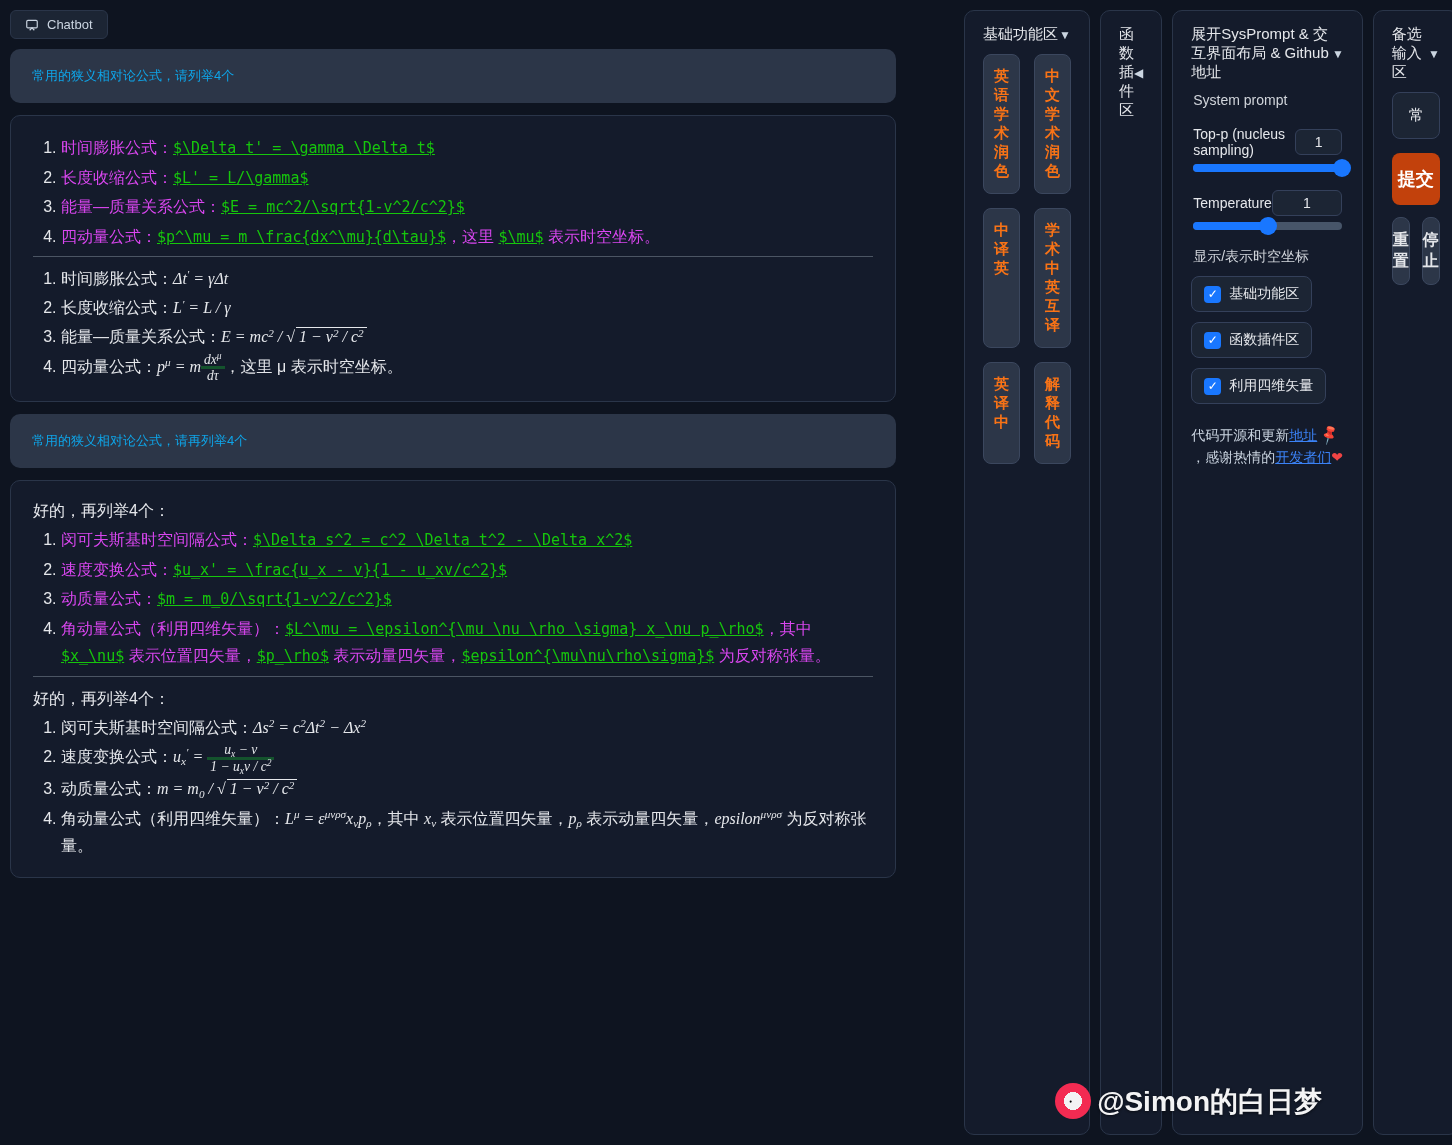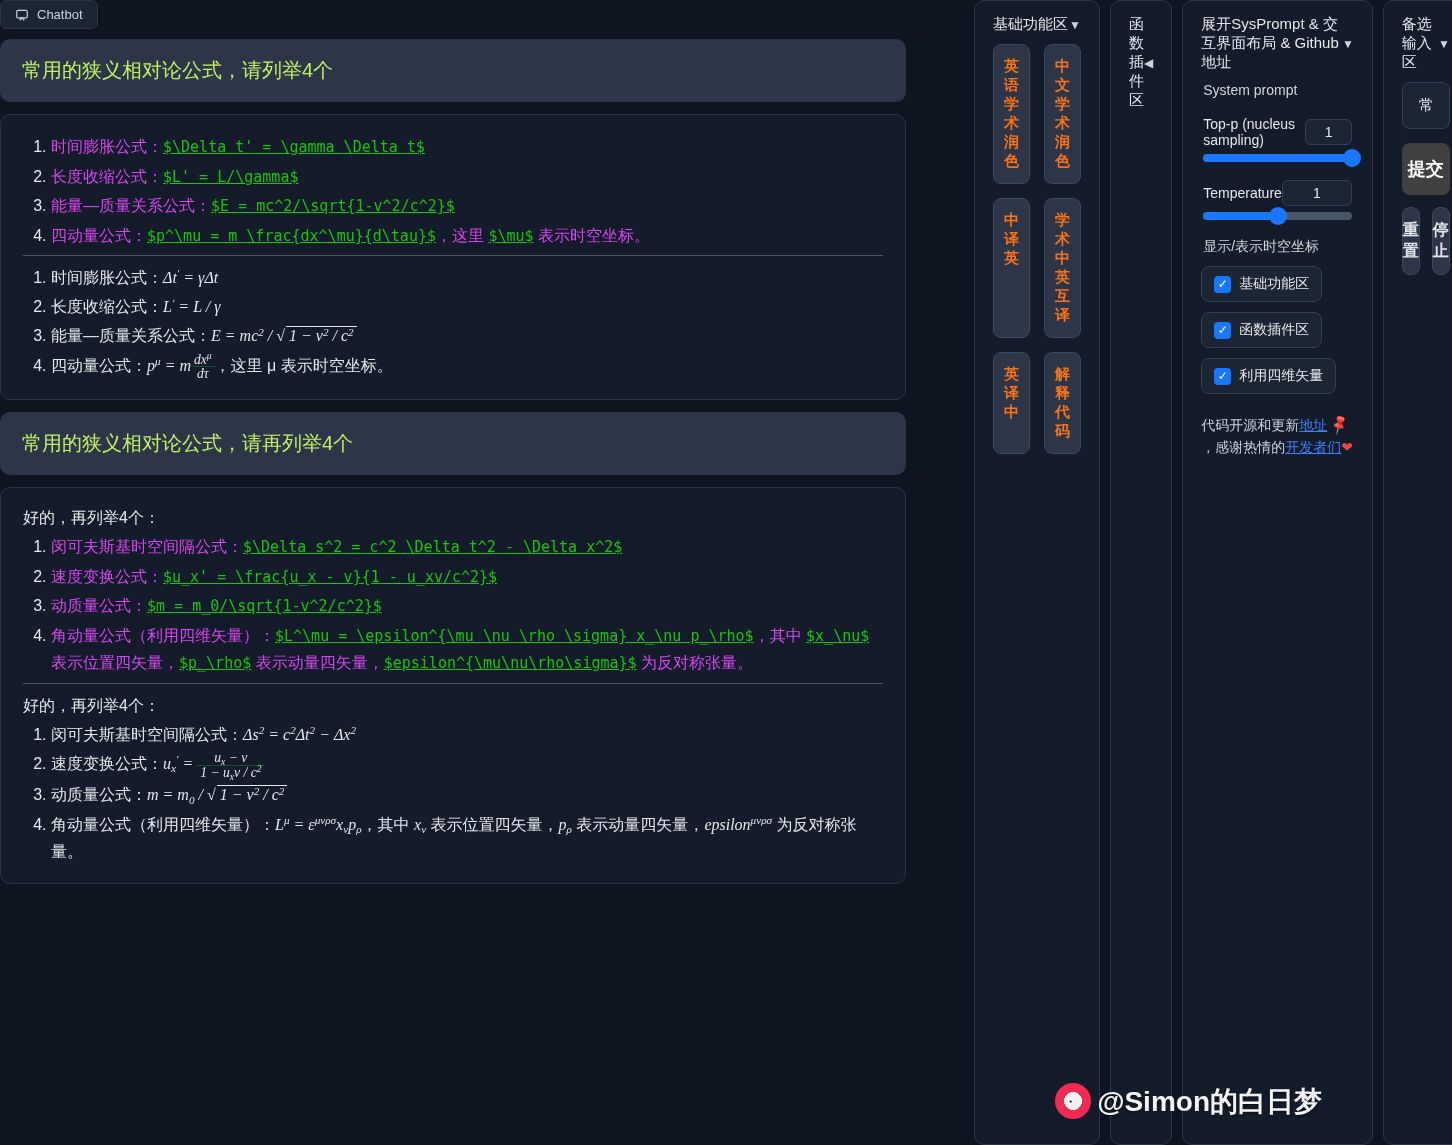--- a/index.html
+++ b/index.html
@@ -5,56 +5,56 @@
   * { box-sizing: border-box; margin: 0; padding: 0; }
   body {
     background: #0e1420;
     color: #e5e7eb;
     font-family: -apple-system, Segoe UI, Helvetica, Arial, sans-serif;
     font-size: 14px;
     width: 1452px;
     height: 1145px;
     overflow: hidden;
   }
-  .app { display: flex; height: 100%; gap: 24px; }
+  .app { display: flex; height: 100%; padding: 10px; gap: 24px; }
   .left { flex: 1; display: flex; flex-direction: column; gap: 10px; }
   .right { width: 478px; display: flex; flex-direction: row; gap: 10px; margin-left: 44px; }
 
   
   .tab-row { display: flex; }
   .tab {
     background: #1c2534; border: 1px solid #2a3549; border-radius: 6px;
     padding: 6px 14px; display: flex; align-items: center; gap: 8px;
     color: #cbd5e1; font-size: 13px;
   }
   .tab-icon { width:14px; height:14px; }
 
   
   .chat { flex:1; display:flex; flex-direction:column; gap:12px; overflow:hidden; }
   .user-bubble {
     background: #2c3648; border-radius: 10px; padding: 18px 22px;
-    color: #bef264; font-size: 20px;
+    color: #0ea5e9; font-size: 13px;
   }
   .bot-bubble {
     background: #141b2b; border: 1px solid #2a3549; border-radius: 10px;
     padding: 16px 22px; color: #e5e7eb; font-size: 16px; line-height: 1.7;
   }
   .ol { list-style: decimal; padding-left: 28px; }
   .ol li { margin: 2px 0; }
   .latex-raw { color: #16c60c; font-family: SFMono-Regular, Consolas, monospace; font-size: 15px; text-decoration: underline; }
   .prefix { color: #d946ef; }
   .plain { color: #e5e7eb; }
   hr.sep { border: none; border-top: 1px solid #4b5563; margin: 6px 0 8px; }
   .math { font-style: italic; font-family: 'Times New Roman', serif; }
   .sup { position: relative; top: -0.5em; font-size: 0.7em; font-style: italic; }
   .sub { position: relative; top: 0.3em; font-size: 0.7em; font-style: italic; }
   .sqrt { border-top: 1px solid #e5e7eb; padding: 0 3px; margin-left: 1px;}
   .sqrt-wrap::before { content:"√"; font-style: normal;}
   .frac { display:inline-flex; flex-direction:column; vertical-align: middle; font-size:0.85em; line-height:1;}
-  .frac .num { border-bottom:1px solid #14532d; padding:0 3px; text-align:center;}
+  .frac .num { border-bottom:3px solid #14532d; padding:0 3px; text-align:center;}
   .frac .den { padding:0 3px; text-align:center;}
 
   
   .panel {
     background: #141b2b; border: 1px solid #2a3549; border-radius: 10px;
     padding: 14px 18px;
   }
   .panel-header {
     display:flex; justify-content: space-between; align-items:center;
     color:#e5e7eb; font-size:15px; margin-bottom: 10px; cursor: pointer;
@@ -101,21 +101,21 @@
   .credit { font-size:14px; color:#cbd5e1; margin-top:20px; line-height:1.6; }
   .credit a { color:#3b82f6; text-decoration: underline; }
   .pin { display:inline-block; transform: rotate(-30deg); }
   .heart { color:#ef4444; }
 
   .input-box {
     width:100%; background:#1c2534; border:1px solid #34405a; border-radius:8px;
     padding:14px 16px; color:#e5e7eb; font-size:15px; margin-bottom:14px;
   }
   .submit-btn {
-    width:100%; background:#404040; color:white; border:none; border-radius:8px;
+    width:100%; background:#c2410c; color:white; border:none; border-radius:8px;
     padding:14px 0; font-size:18px; font-weight:700; cursor:pointer; margin-bottom:12px;
   }
   .sec-row { display:flex; gap:12px; }
   .sec-btn {
     flex:1; background:#2c3648; border:1px solid #3b475e; border-radius:8px;
     padding:12px 0; text-align:center; font-size:16px; font-weight:600; color:#e5e7eb;
     cursor:pointer;
   }
   .watermark {
     position: fixed; right: 130px; bottom: 24px; font-size: 28px; color: #ffffff;

